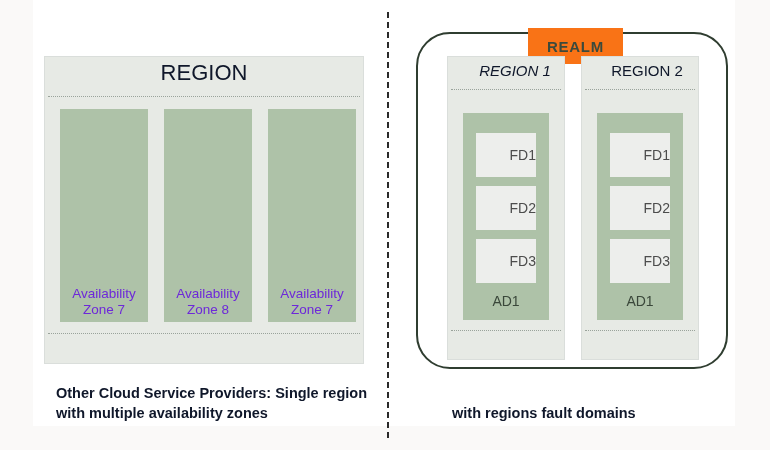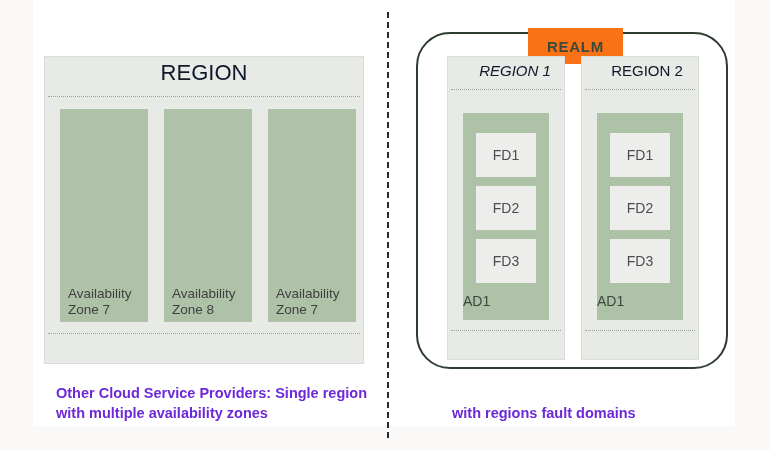--- a/index.html
+++ b/index.html
@@ -49,40 +49,40 @@
   }
   .greenbox {
     position: absolute;
     background: #aec2a8;
     box-sizing: border-box;
   }
   .az-label {
     position: absolute;
     left: 0;
     right: 0;
-    text-align: left;
-    color: #404040;
+    text-align: center;
+    color: #6d28d9;
     font-size: 13.5px;
     line-height: 16px;
-    margin-left: 8px;
   }
   .fdbox {
     position: absolute;
     background: #edeeec;
     box-sizing: border-box;
     display: flex;
     align-items: center;
-    justify-content: center;
+    justify-content: flex-end;
     color: #4c4c4c;
     font-size: 14px;
   }
   .ad-label {
     position: absolute;
     left: 0;
     right: 0;
+    text-align: center;
     color: #3a473a;
     font-size: 14px;
   }
 
   
   #divider {
     position: absolute;
     left: 387px;
     top: 12px;
     width: 0;
@@ -115,21 +115,21 @@
   #realm-label-text {
     font-size: 15px;
     font-weight: bold;
     letter-spacing: 0.7px;
     color: #3c4a3c;
   }
 
   
   .caption {
     position: absolute;
-    color: #6d28d9;
+    color: #0f172a;
     font-size: 14.5px;
     line-height: 20px;
     font-weight: bold;
   }
 </style>
 </head>
 <body>
 
 <div id="canvas">
 

